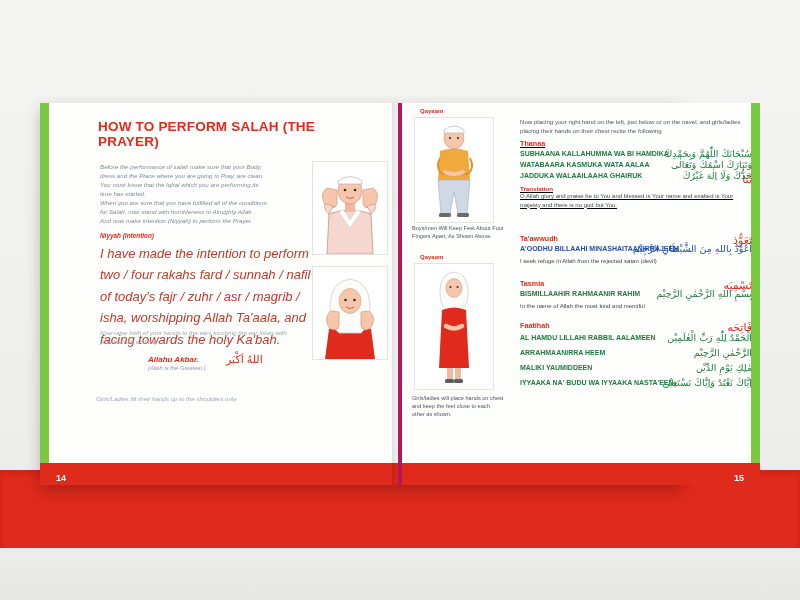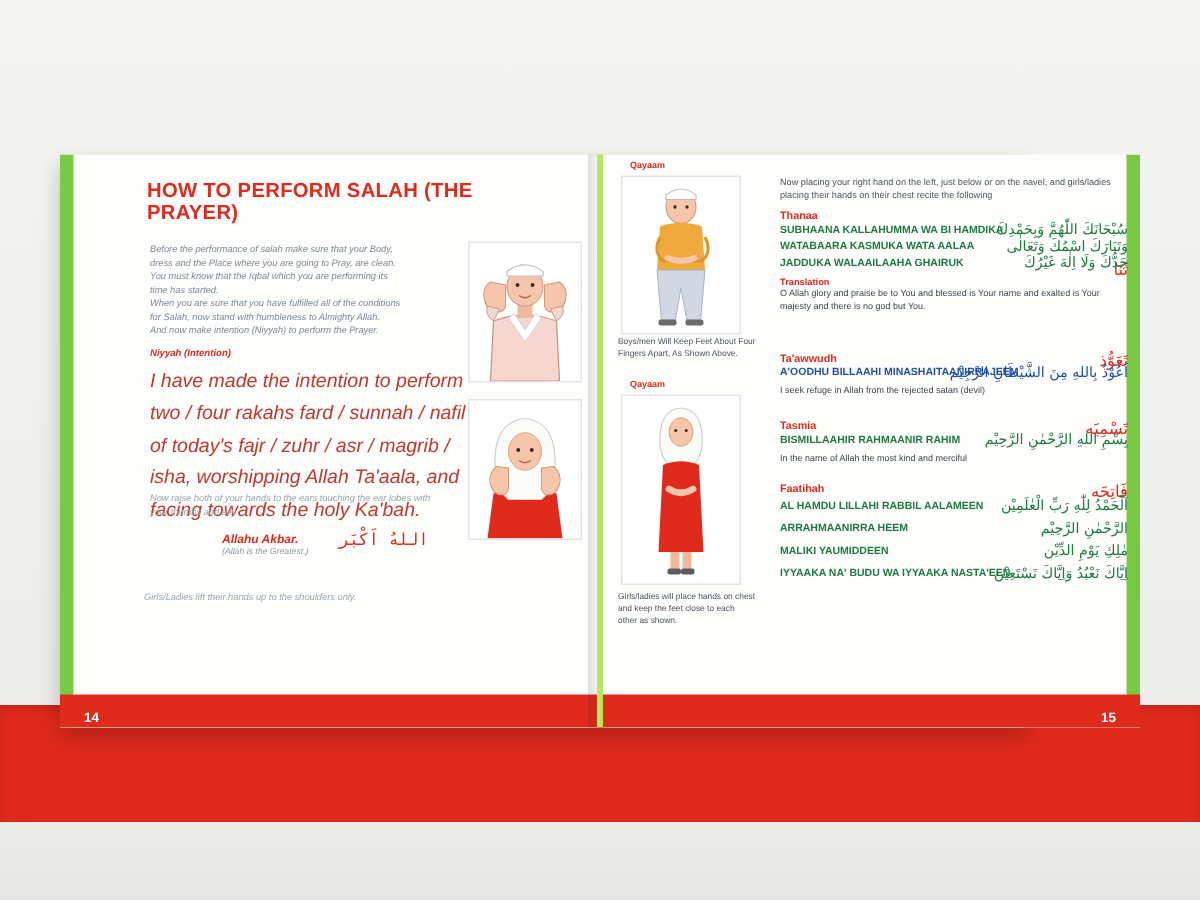--- a/index.html
+++ b/index.html
@@ -40,21 +40,21 @@
     width: 800px; height: 52px;
     background: linear-gradient(180deg,#ececea 0%,#e6e6e4 100%);
   }
   
   .book {
     position: absolute;
     left: 40px;
     top: 103px;
     width: 643px;
     height: 382px;
-    background: #bef264;
+    background: #be185d;
     box-shadow: 0 6px 14px rgba(0,0,0,0.22);
   }
   .page {
     position: absolute;
     top: 0;
     height: 382px;
     background: #fefefc;
     overflow: hidden;
   }
   .page.left  { left: 0;   width: 358px; }
@@ -161,21 +161,21 @@
     left: 108px; top: 262px;
     color: #8f9aa5;
     font-size: 5.8px;
     font-style: italic;
   }
   .takbir-arabic {
     position: absolute;
     left: 186px; top: 250px;
     color: #e02a1c;
     font-size: 11px;
-    font-family: Liberation Mono, monospace;
+    font-family: Liberation Sans, sans-serif;
   }
   .girls-note {
     position: absolute;
     left: 56px; top: 292px;
     color: #9aa7b2;
     font-size: 6.2px;
     font-style: italic;
   }
 
   
@@ -396,21 +396,21 @@
           <path d="M31 62 q8 5 16 0" stroke="#f6c6ab" stroke-width="4.5" fill="none" stroke-linecap="round"></path>
 
           <rect x="32" y="104" width="6" height="12" fill="#f0b89f"></rect>
           <rect x="40" y="104" width="6" height="12" fill="#f0b89f"></rect>
           <rect x="30" y="115" width="9" height="4" rx="1.5" fill="#5d5d5d"></rect>
           <rect x="39" y="115" width="9" height="4" rx="1.5" fill="#5d5d5d"></rect>
         </svg>
       </div>
       <div class="cap girl">Girls/ladies will place hands on chest and keep the feet close to each other as shown.</div>
 
-      <div class="sec" style="top:36px;">
+      <div class="sec" style="top:36px;text-decoration:underline;">
         <div class="sec-head">Thanaa</div>
         <div class="small-ar-tag" style="top:34px;">ثَنَا</div>
         <div class="line">
           <span class="tr">SUBHAANA KALLAHUMMA WA BI HAMDIKA</span>
           <span class="ar">سُبْحَانَكَ اللّٰهُمَّ وَبِحَمْدِكَ</span>
         </div>
         <div class="line">
           <span class="tr">WATABAARA KASMUKA WATA AALAA</span>
           <span class="ar">وَتَبَارَكَ اسْمُكَ وَتَعَالٰى</span>
         </div>

